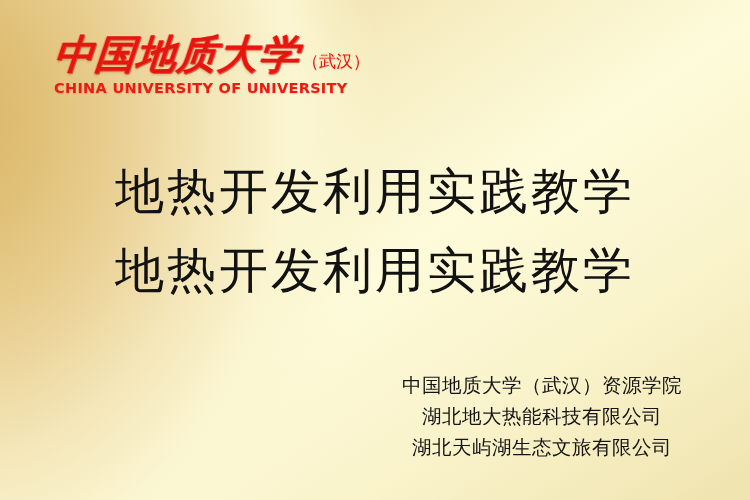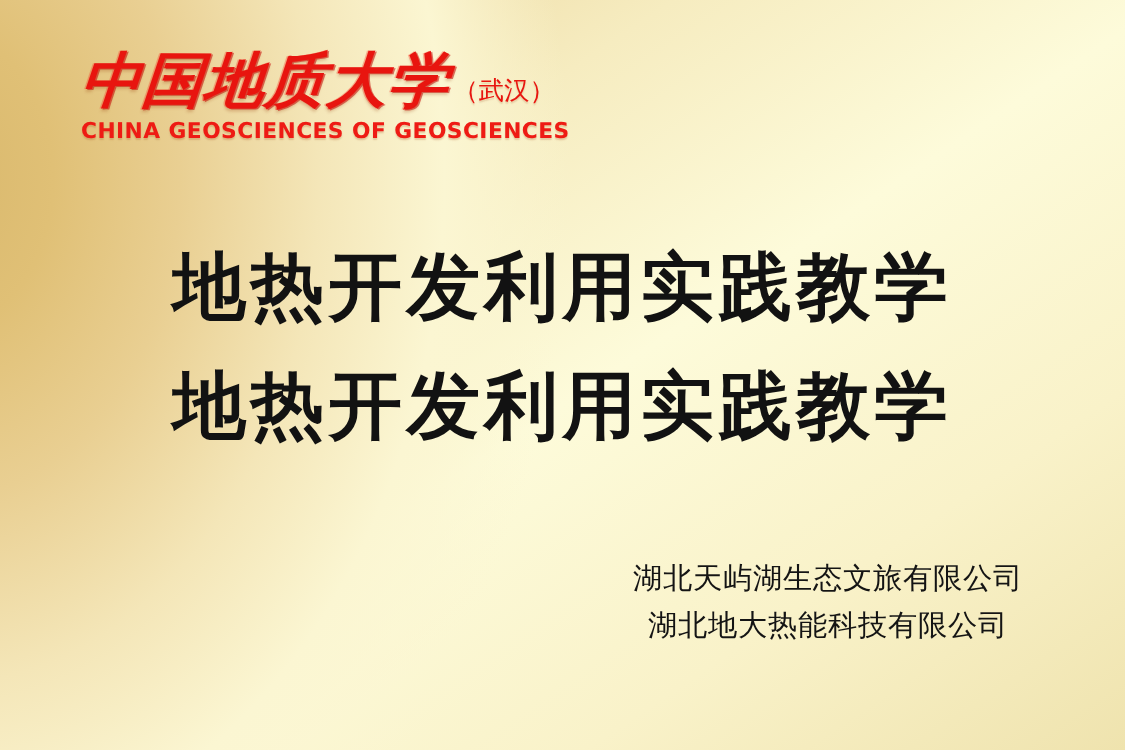--- a/index.html
+++ b/index.html
@@ -90,21 +90,21 @@
     position: absolute;
     left: 0;
     top: 152px;
     width: 750px;
     text-align: center;
   }
   .title-line {
     font-family: "DejaVu Sans", "Liberation Sans", sans-serif;
     font-size: 49px;
     line-height: 79px;
-    font-weight: 700;
+    font-weight: 400;
     letter-spacing: 3px;
     color: #121212;
     white-space: nowrap;
   }
 
   
   .affil-block {
     position: absolute;
     right: 68px;
     top: 370px;
@@ -123,26 +123,27 @@
 </head>
 <body>
 
 <div class="slide">
 
   <div class="logo-block">
     <div class="logo-row">
       <span class="logo-cn">中国地质大学</span>
       <span class="logo-city">（武汉）</span>
     </div>
-    <div class="logo-en">CHINA GEOSCIENCES OF GEOSCIENCES</div>
+    <div class="logo-en">CHINA UNIVERSITY OF UNIVERSITY</div>
   </div>
 
   <div class="title-block">
     <div class="title-line">地热开发利用实践教学</div>
     <div class="title-line">地热开发利用实践教学</div>
   </div>
 
   <div class="affil-block">
+    <div class="affil-line">中国地质大学（武汉）资源学院</div>
+    <div class="affil-line">湖北地大热能科技有限公司</div>
     <div class="affil-line">湖北天屿湖生态文旅有限公司</div>
-    <div class="affil-line">湖北地大热能科技有限公司</div>
   </div>
 
 </div>
 
 </body></html>

